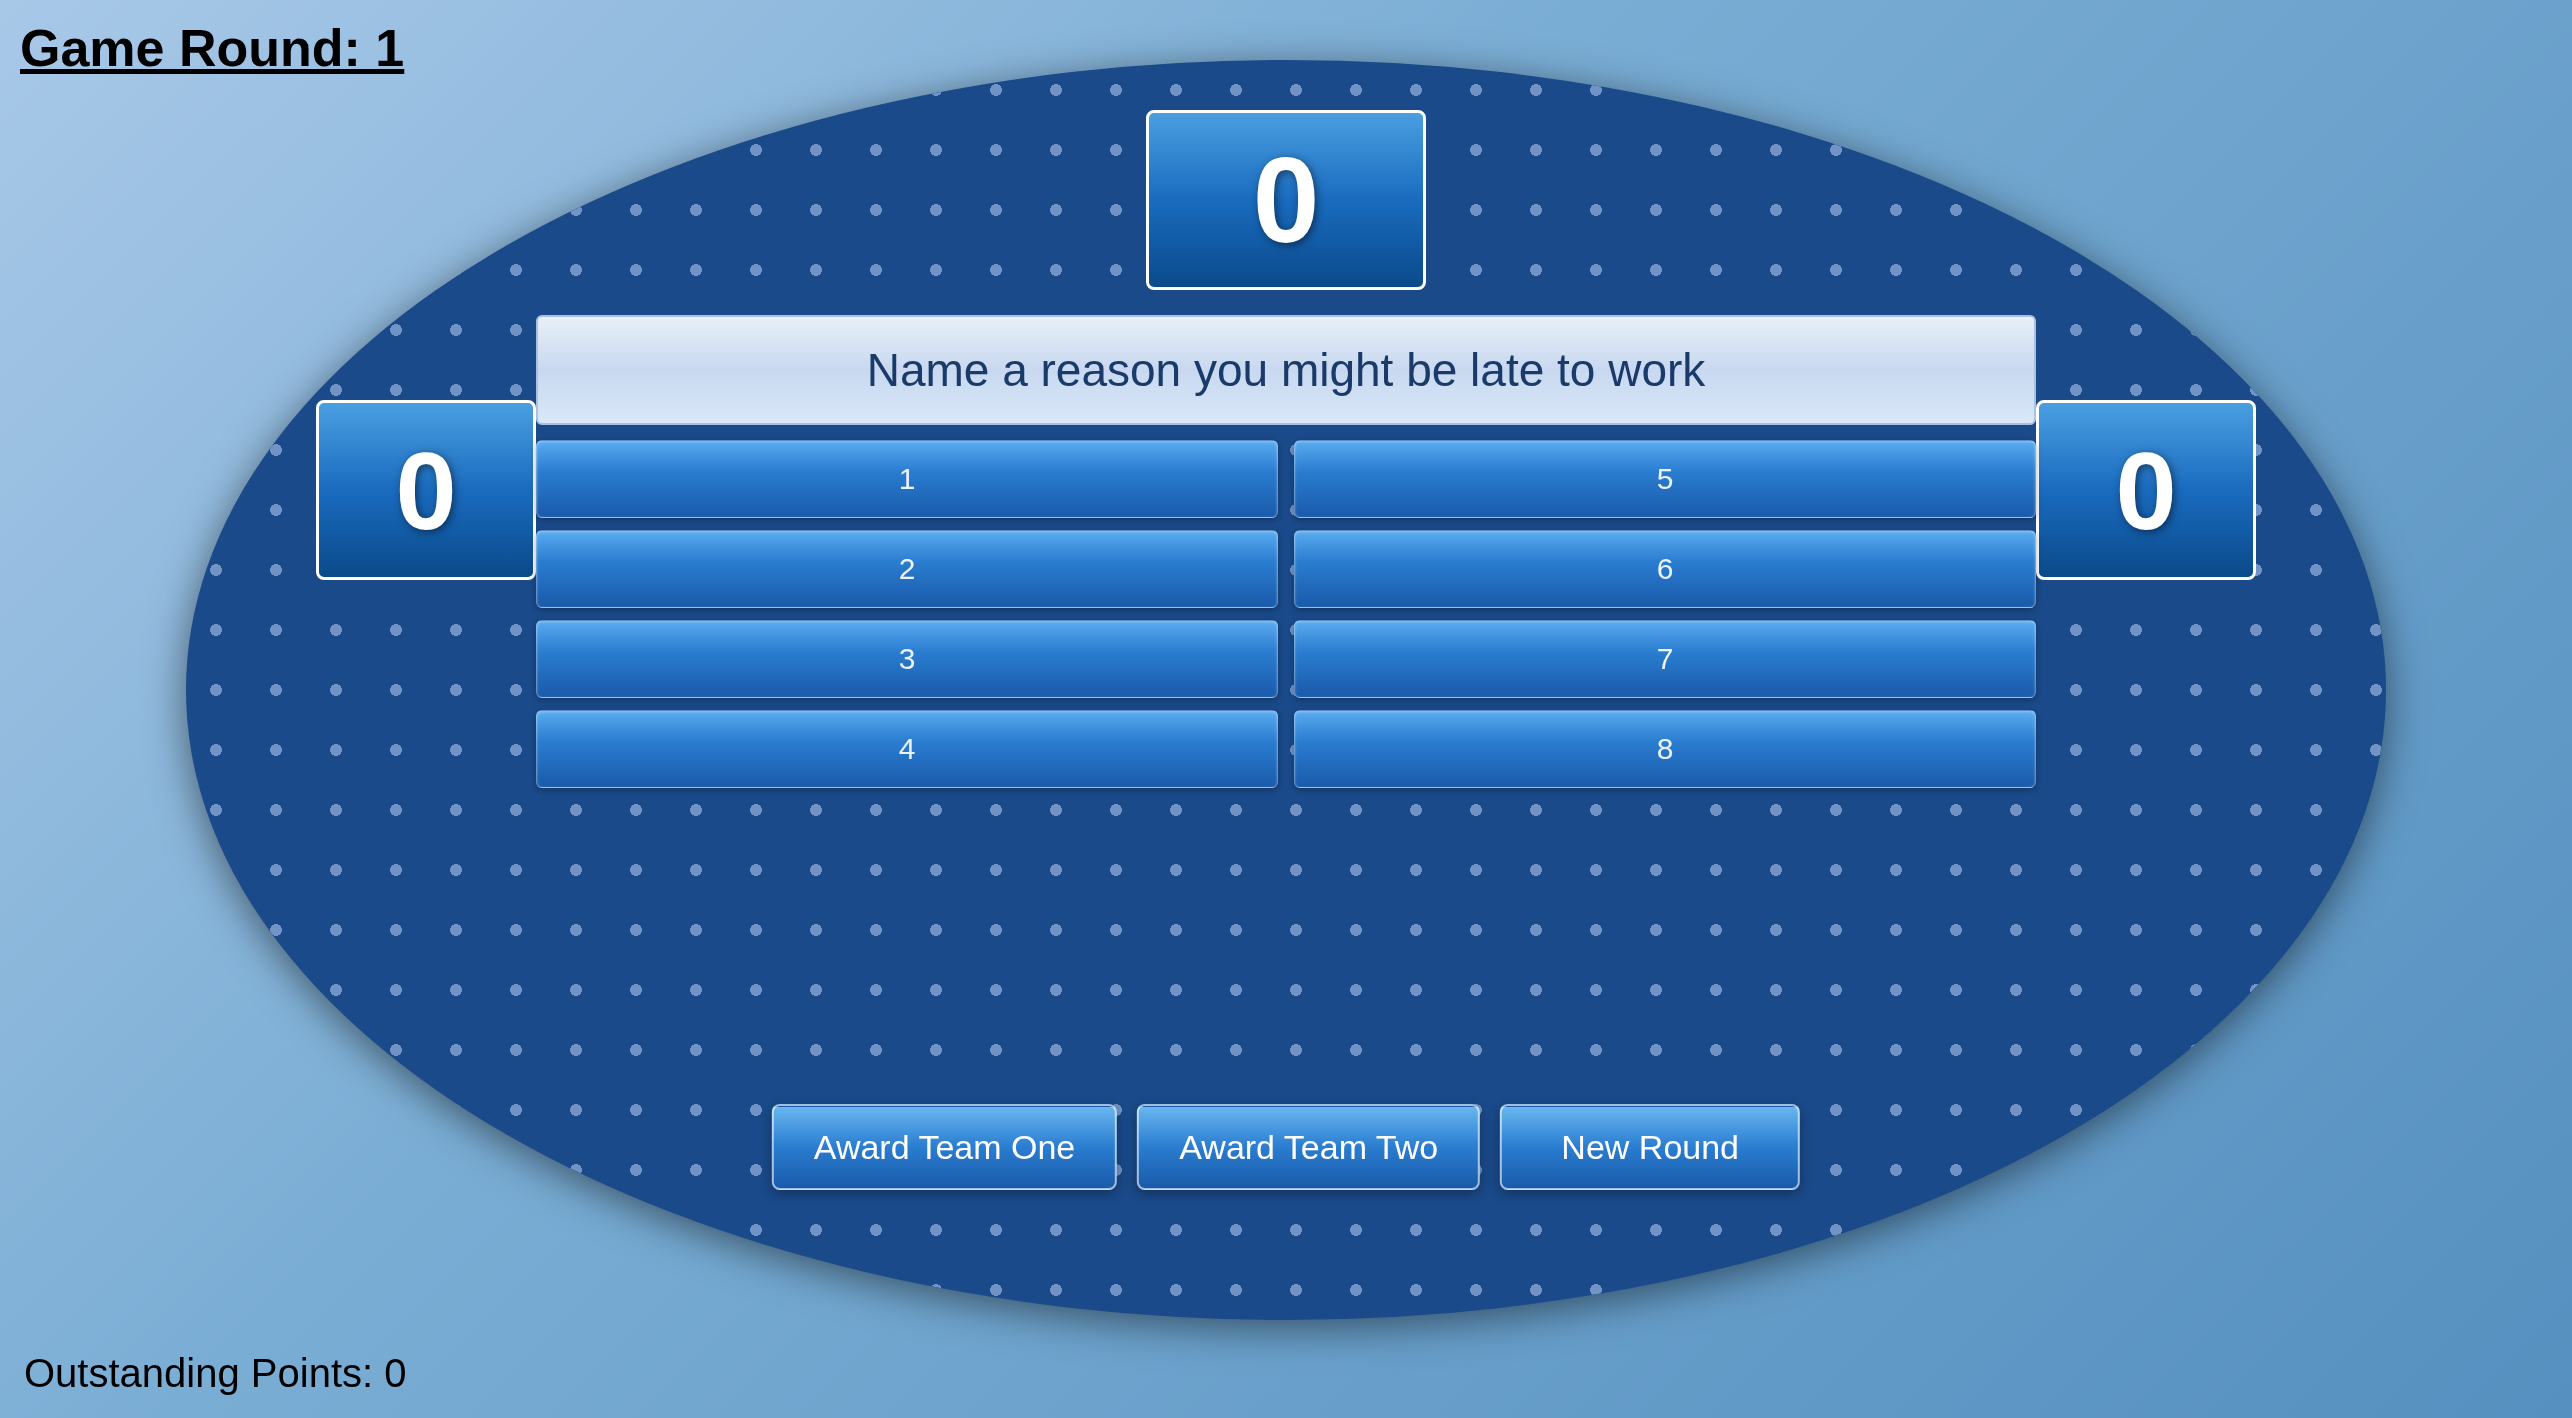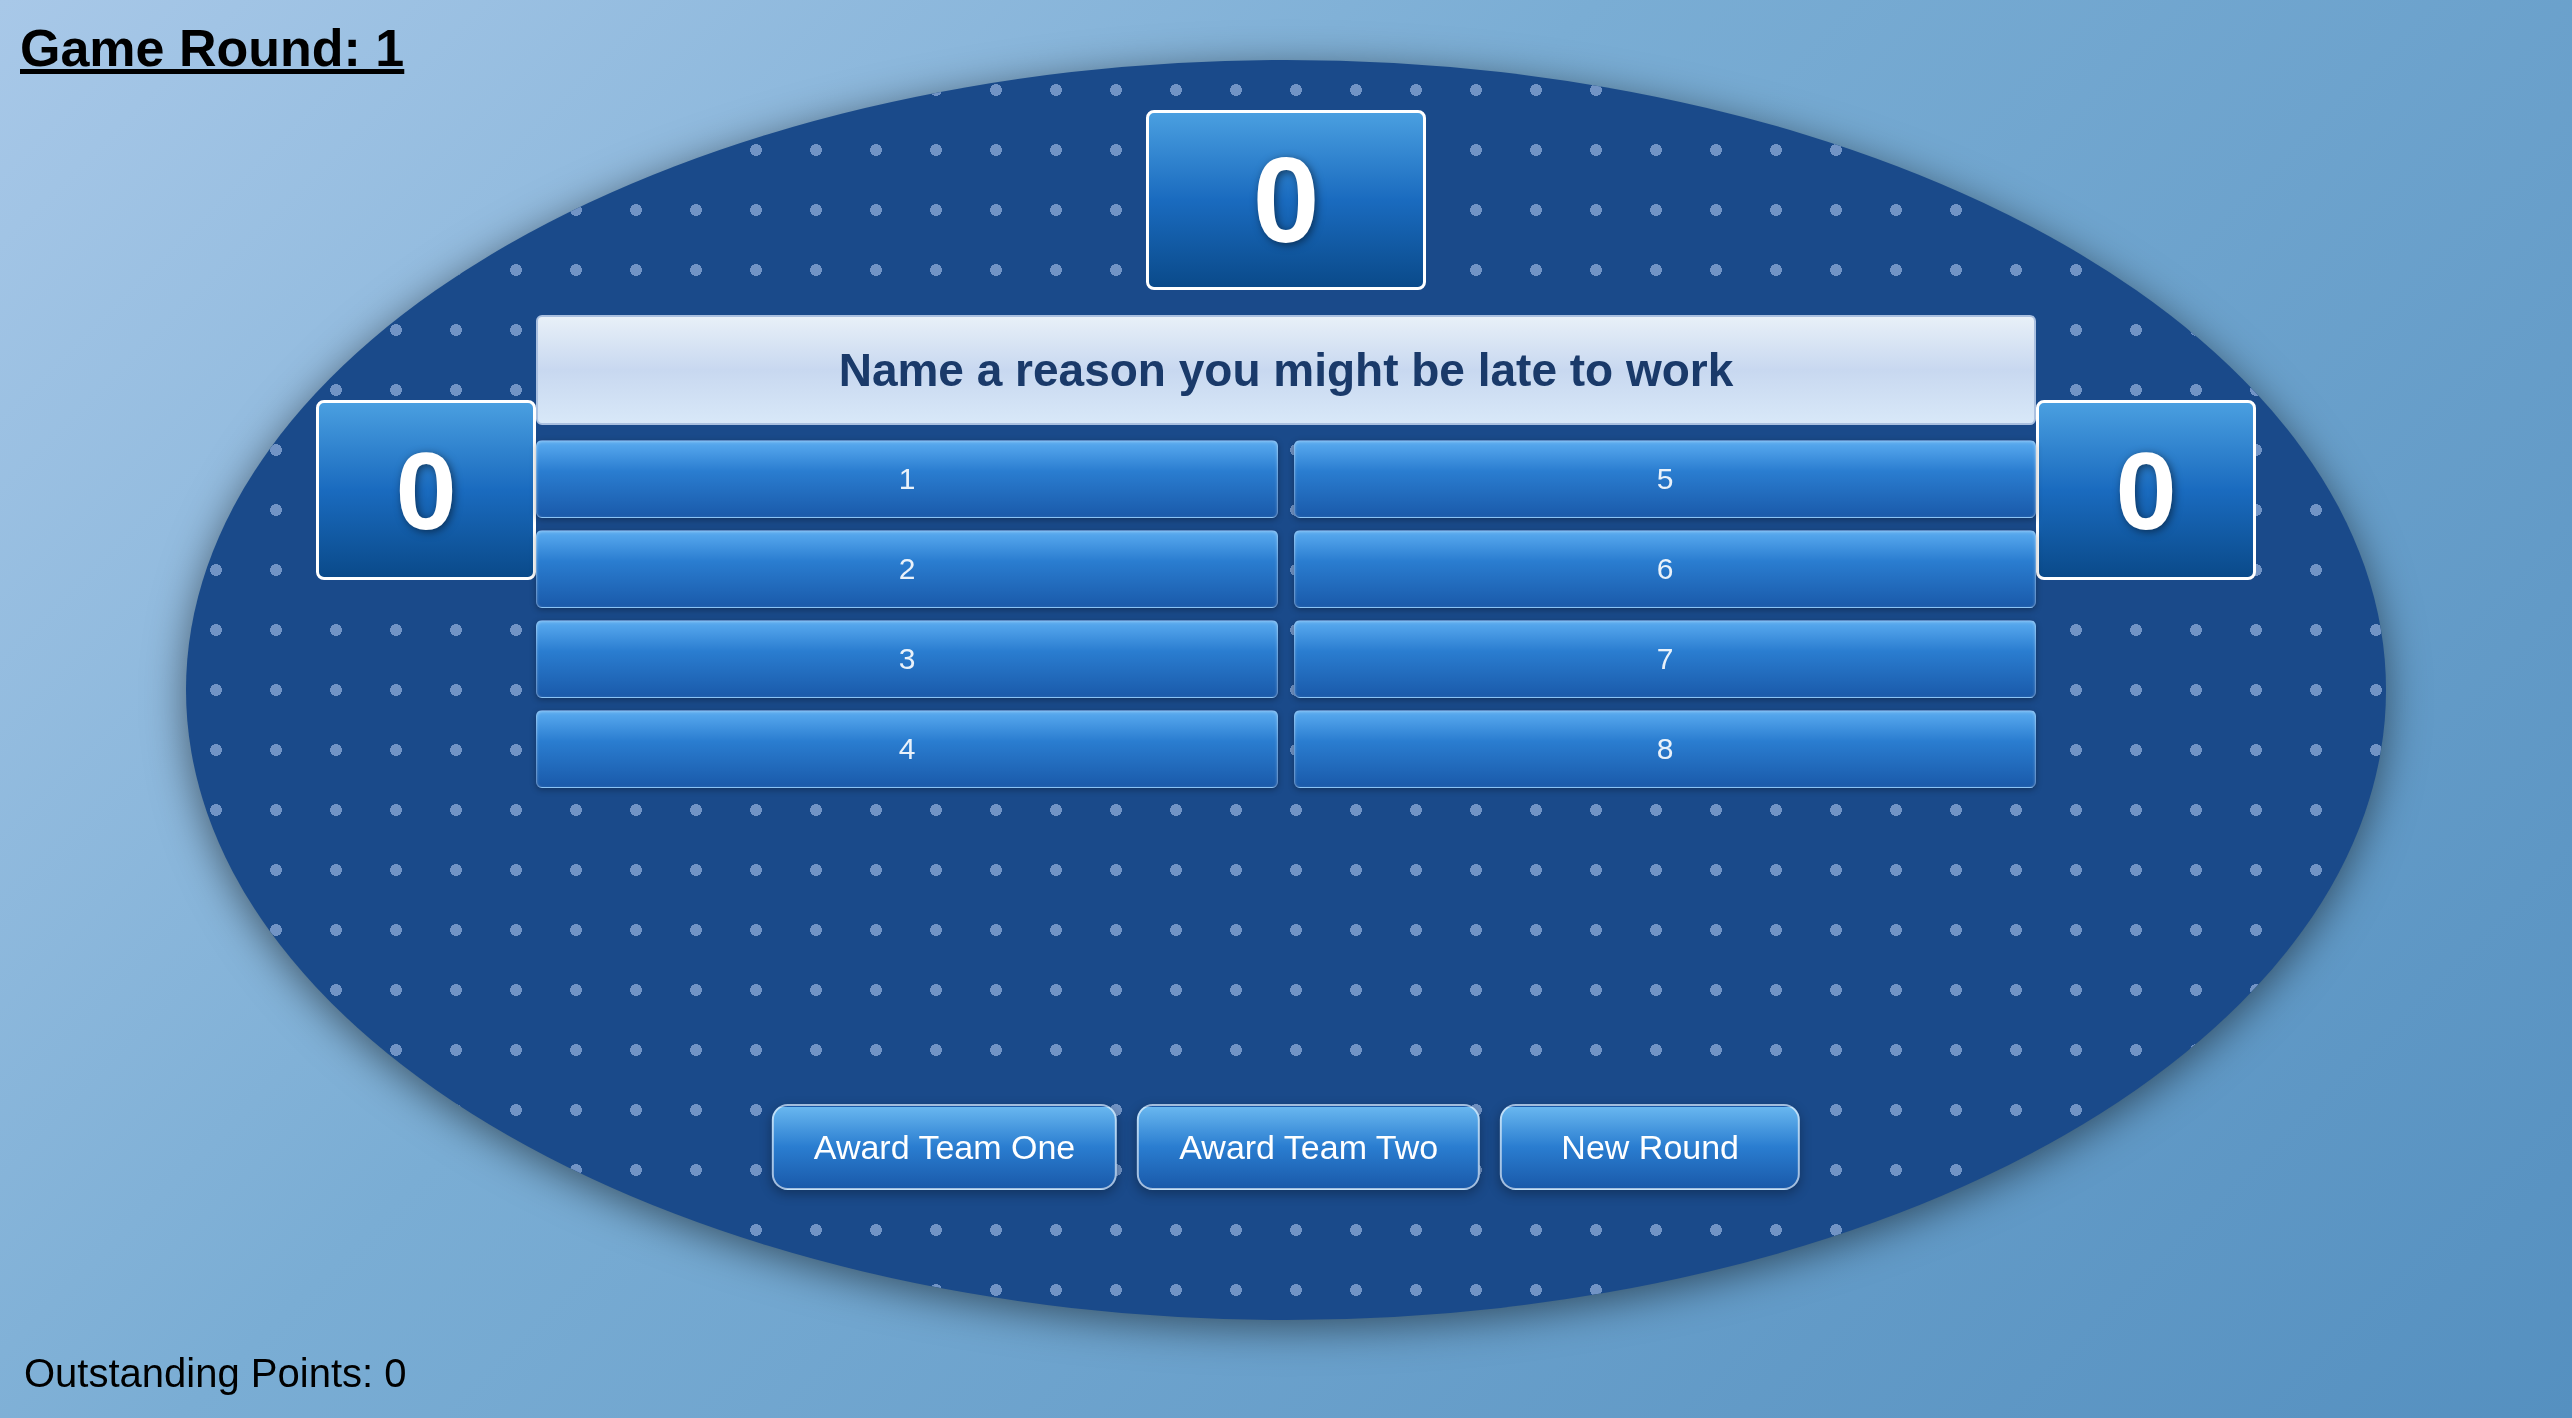--- a/index.html
+++ b/index.html
@@ -148,21 +148,20 @@
       display: flex;
       align-items: center;
       justify-content: center;
       z-index: 10;
     }
 
     .question-text {
       font-size: 46px;
       color: #1a3a6a;
       text-align: center;
-      font-weight: bold;
     }
 
     
     .answer-grid {
       position: absolute;
       top: 380px;
       left: 50%;
       transform: translateX(-50%);
       width: 1500px;
       display: grid;
@@ -212,21 +211,21 @@
       gap: 20px;
       z-index: 10;
     }
 
     .game-btn {
       height: 86px;
       padding: 4px 40px;
       font-size: 34px;
       background: linear-gradient(180deg, #6ab8f0 0%, #2a7dd0 50%, #1a5aaa 100%);
       border: 2px solid rgba(255,255,255,0.6);
-      border-radius: 16px;
+      border-radius: 8px;
       color: #fff;
       cursor: pointer;
       min-width: 300px;
       box-shadow: 0 4px 12px rgba(0,0,0,0.3);
     }
   </style>
 </head>
 <body>
 
 <div class="game-title">Game Round: 1</div>

